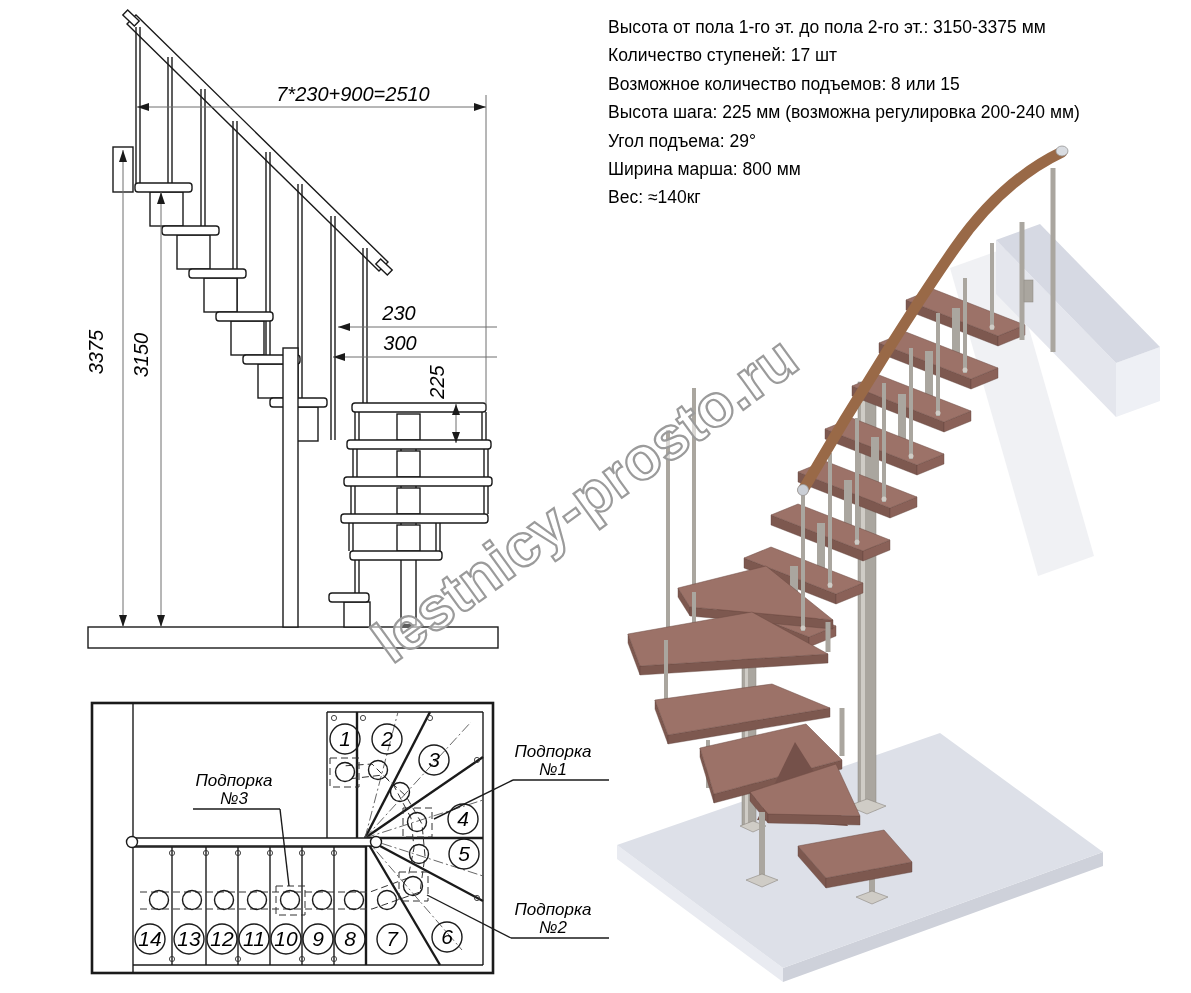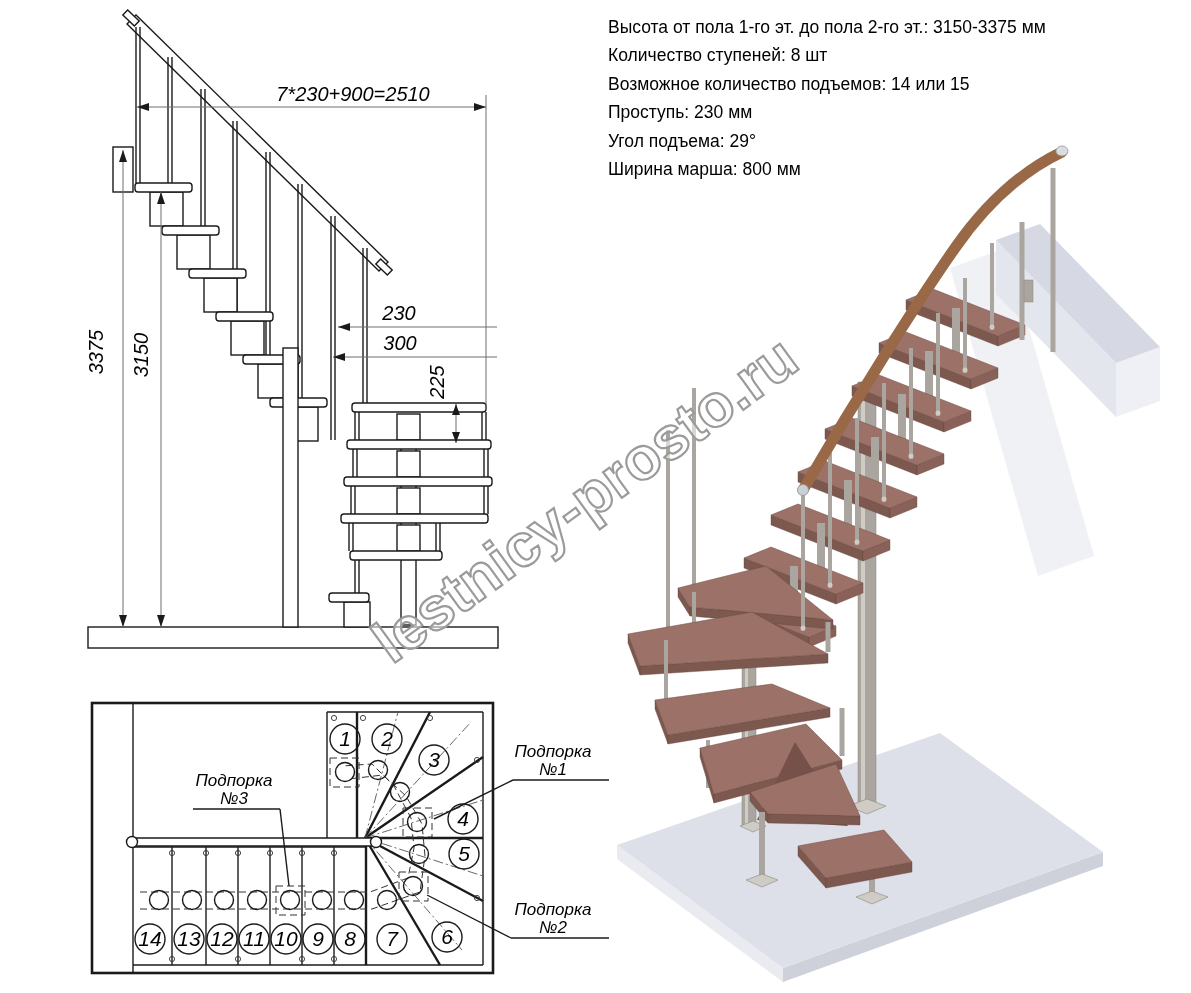--- a/index.html
+++ b/index.html
@@ -38,25 +38,26 @@
   .wm{font:bold 60px "Liberation Sans",sans-serif;fill:rgba(255,255,255,0.55);
       stroke:var(--c-watermark_stroke);stroke-width:2.2px;letter-spacing:0;}
 </style>
 </head>
 <body>
 
 <div class="canvas">
 
   <div class="specs">
     <div>Высота от пола 1-го эт. до пола 2-го эт.: 3150-3375 мм</div>
-    <div>Количество ступеней: 8 шт</div>
-    <div>Возможное количество подъемов: 14 или 15</div>
-    <div>Проступь: 230 мм</div>
+    <div>Количество ступеней: 17 шт</div>
+    <div>Возможное количество подъемов: 8 или 15</div>
+    <div>Высота шага: 225 мм (возможна регулировка 200-240 мм)</div>
     <div>Угол подъема: 29°</div>
     <div>Ширина марша: 800 мм</div>
+    <div>Вес: ≈140кг</div>
   </div>
 
   <svg width="1191" height="993" viewBox="0 0 1191 993">
 
     <g>
 
       <rect class="kf" x="88" y="627" width="410" height="21"></rect>
 
       <rect class="kf" x="113" y="147" width="20" height="45"></rect>
 

